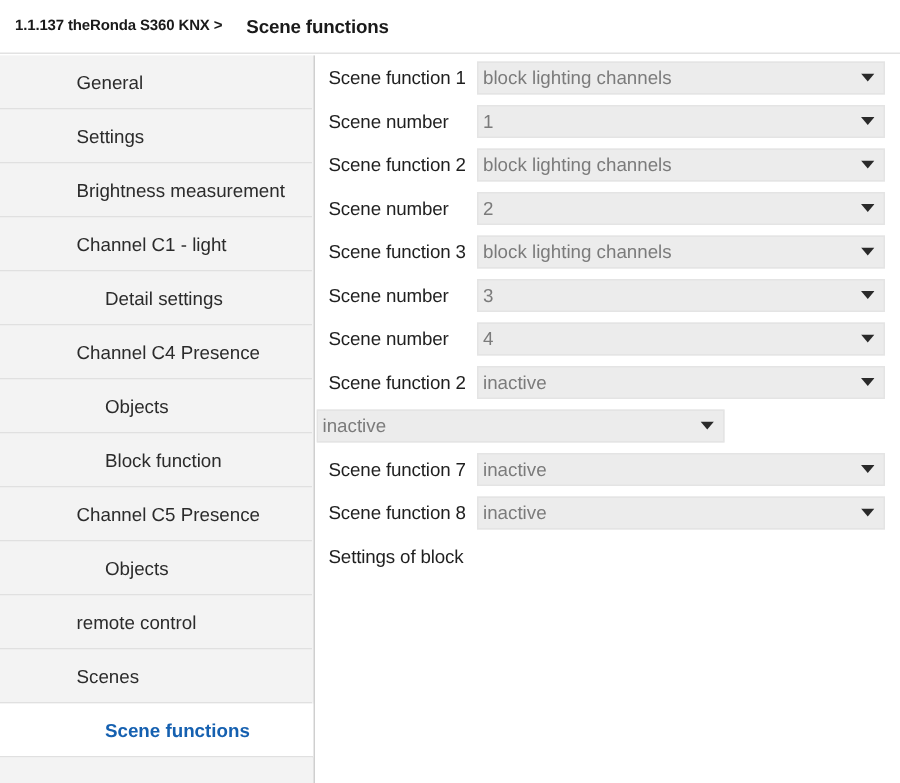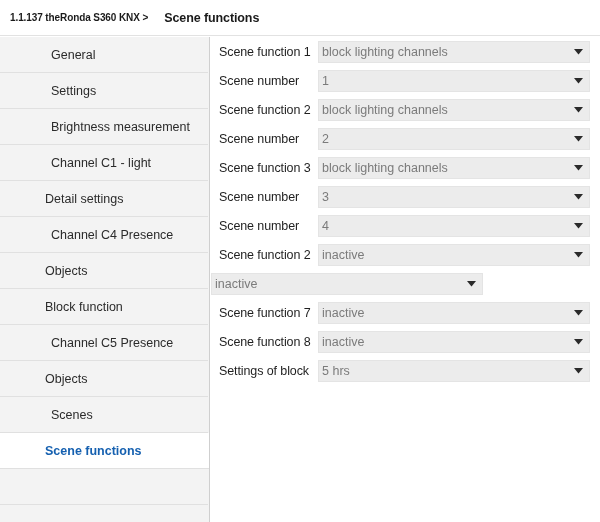--- a/index.html
+++ b/index.html
@@ -72,21 +72,21 @@
     align-items: center;
     background: #f3f3f3;
     margin-right: 1px;
   }
   .nav-item .nav-label {
     font-size: 12.5px;
     color: #2b2b2b;
     white-space: nowrap;
   }
   .nav-item.lvl0 .nav-label { padding-left: 33px; margin-left: 18px; }
-  .nav-item.lvl1 .nav-label { padding-left: 45px; }
+  .nav-item.lvl1 .nav-label { padding-left: 70px; }
 
   .nav-item.selected {
     background: #ffffff;
     border-bottom: 1px solid #e0e0e0;
     margin-right: 0;
   }
   .nav-item.selected .nav-label {
     color: #1560b0;
     font-weight: bold;
   }
@@ -181,20 +181,23 @@
       <div class="nav-item lvl1">
         <span class="nav-label">Block function</span>
       </div>
       <div class="nav-item lvl0">
         <span class="nav-label">Channel C5 Presence</span>
       </div>
       <div class="nav-item lvl1">
         <span class="nav-label">Objects</span>
       </div>
       <div class="nav-item lvl0">
+        <span class="nav-label">remote control</span>
+      </div>
+      <div class="nav-item lvl0">
         <span class="nav-label">Scenes</span>
       </div>
       <div class="nav-item lvl1 selected">
         <span class="nav-label">Scene functions</span>
       </div>
       <div class="nav-item lvl0">
         <span class="nav-label"></span>
       </div>
     </div>
 
@@ -314,24 +317,16 @@
           <span class="select-value">inactive</span>
           <span class="select-arrow">
             <svg width="9" height="6" viewBox="0 0 9 6">
               <path d="M0 0 L9 0 L4.5 5.4 Z" fill="#2a2a2a"></path>
             </svg>
           </span>
         </div>
       </div>
       <div class="form-row">
         <div class="row-label">Settings of block</div>
-        <div class="select">
-          <span class="select-value">5 hrs</span>
-          <span class="select-arrow">
-            <svg width="9" height="6" viewBox="0 0 9 6">
-              <path d="M0 0 L9 0 L4.5 5.4 Z" fill="#2a2a2a"></path>
-            </svg>
-          </span>
-        </div>
       </div>
     </div>
 
 </div>
 
 </body></html>

